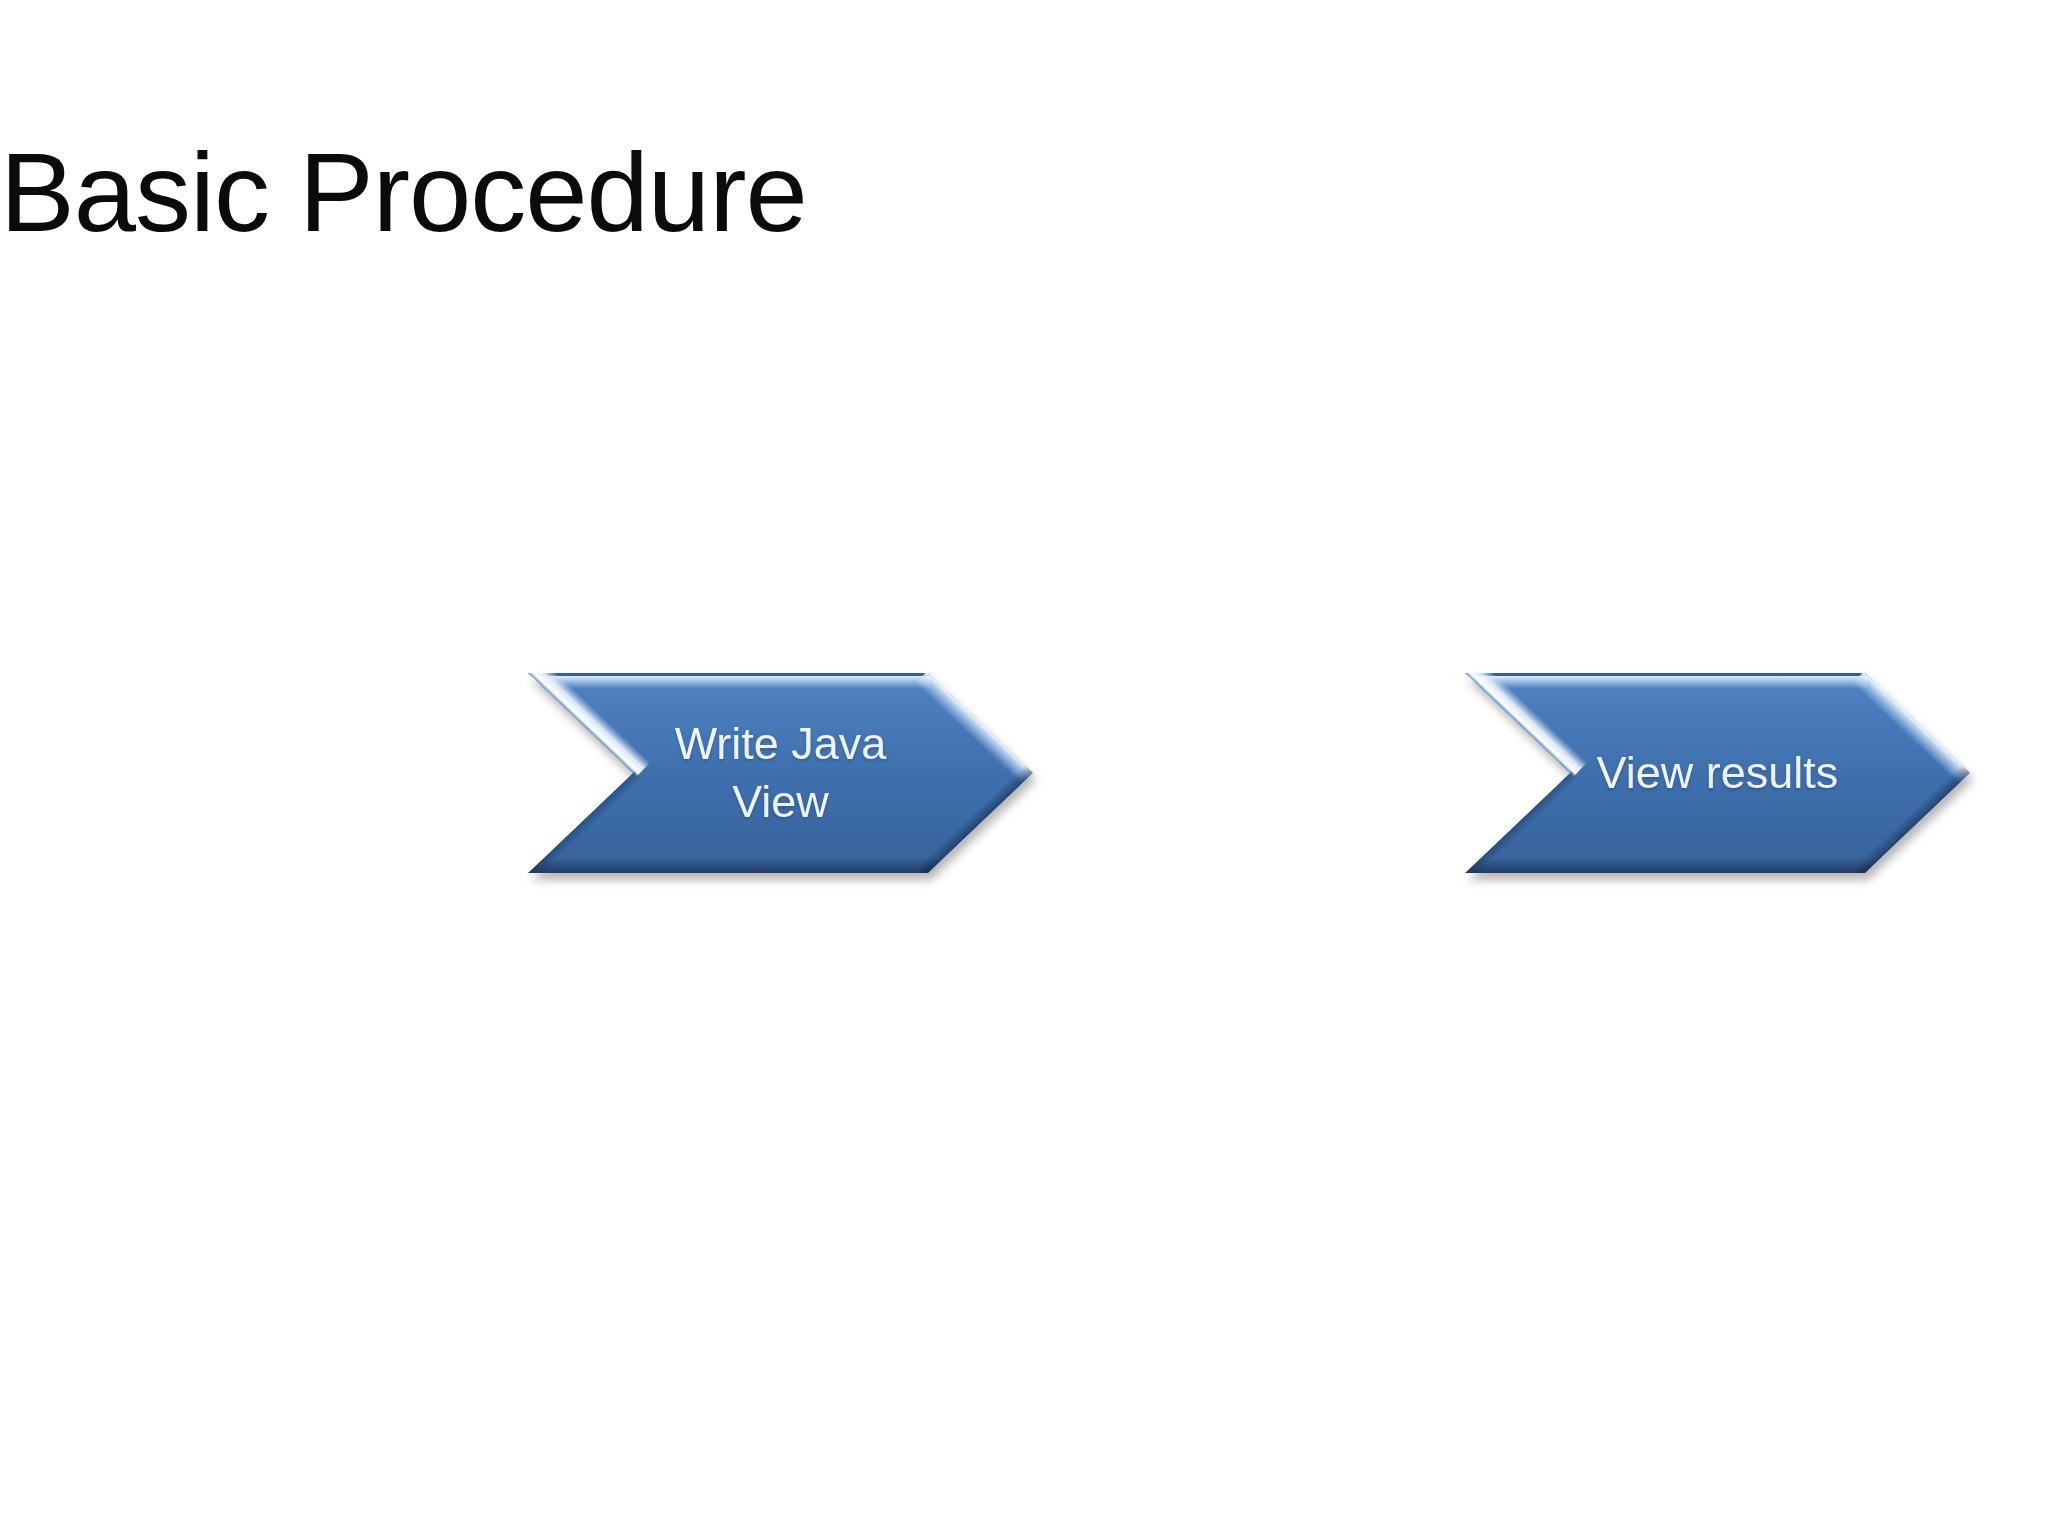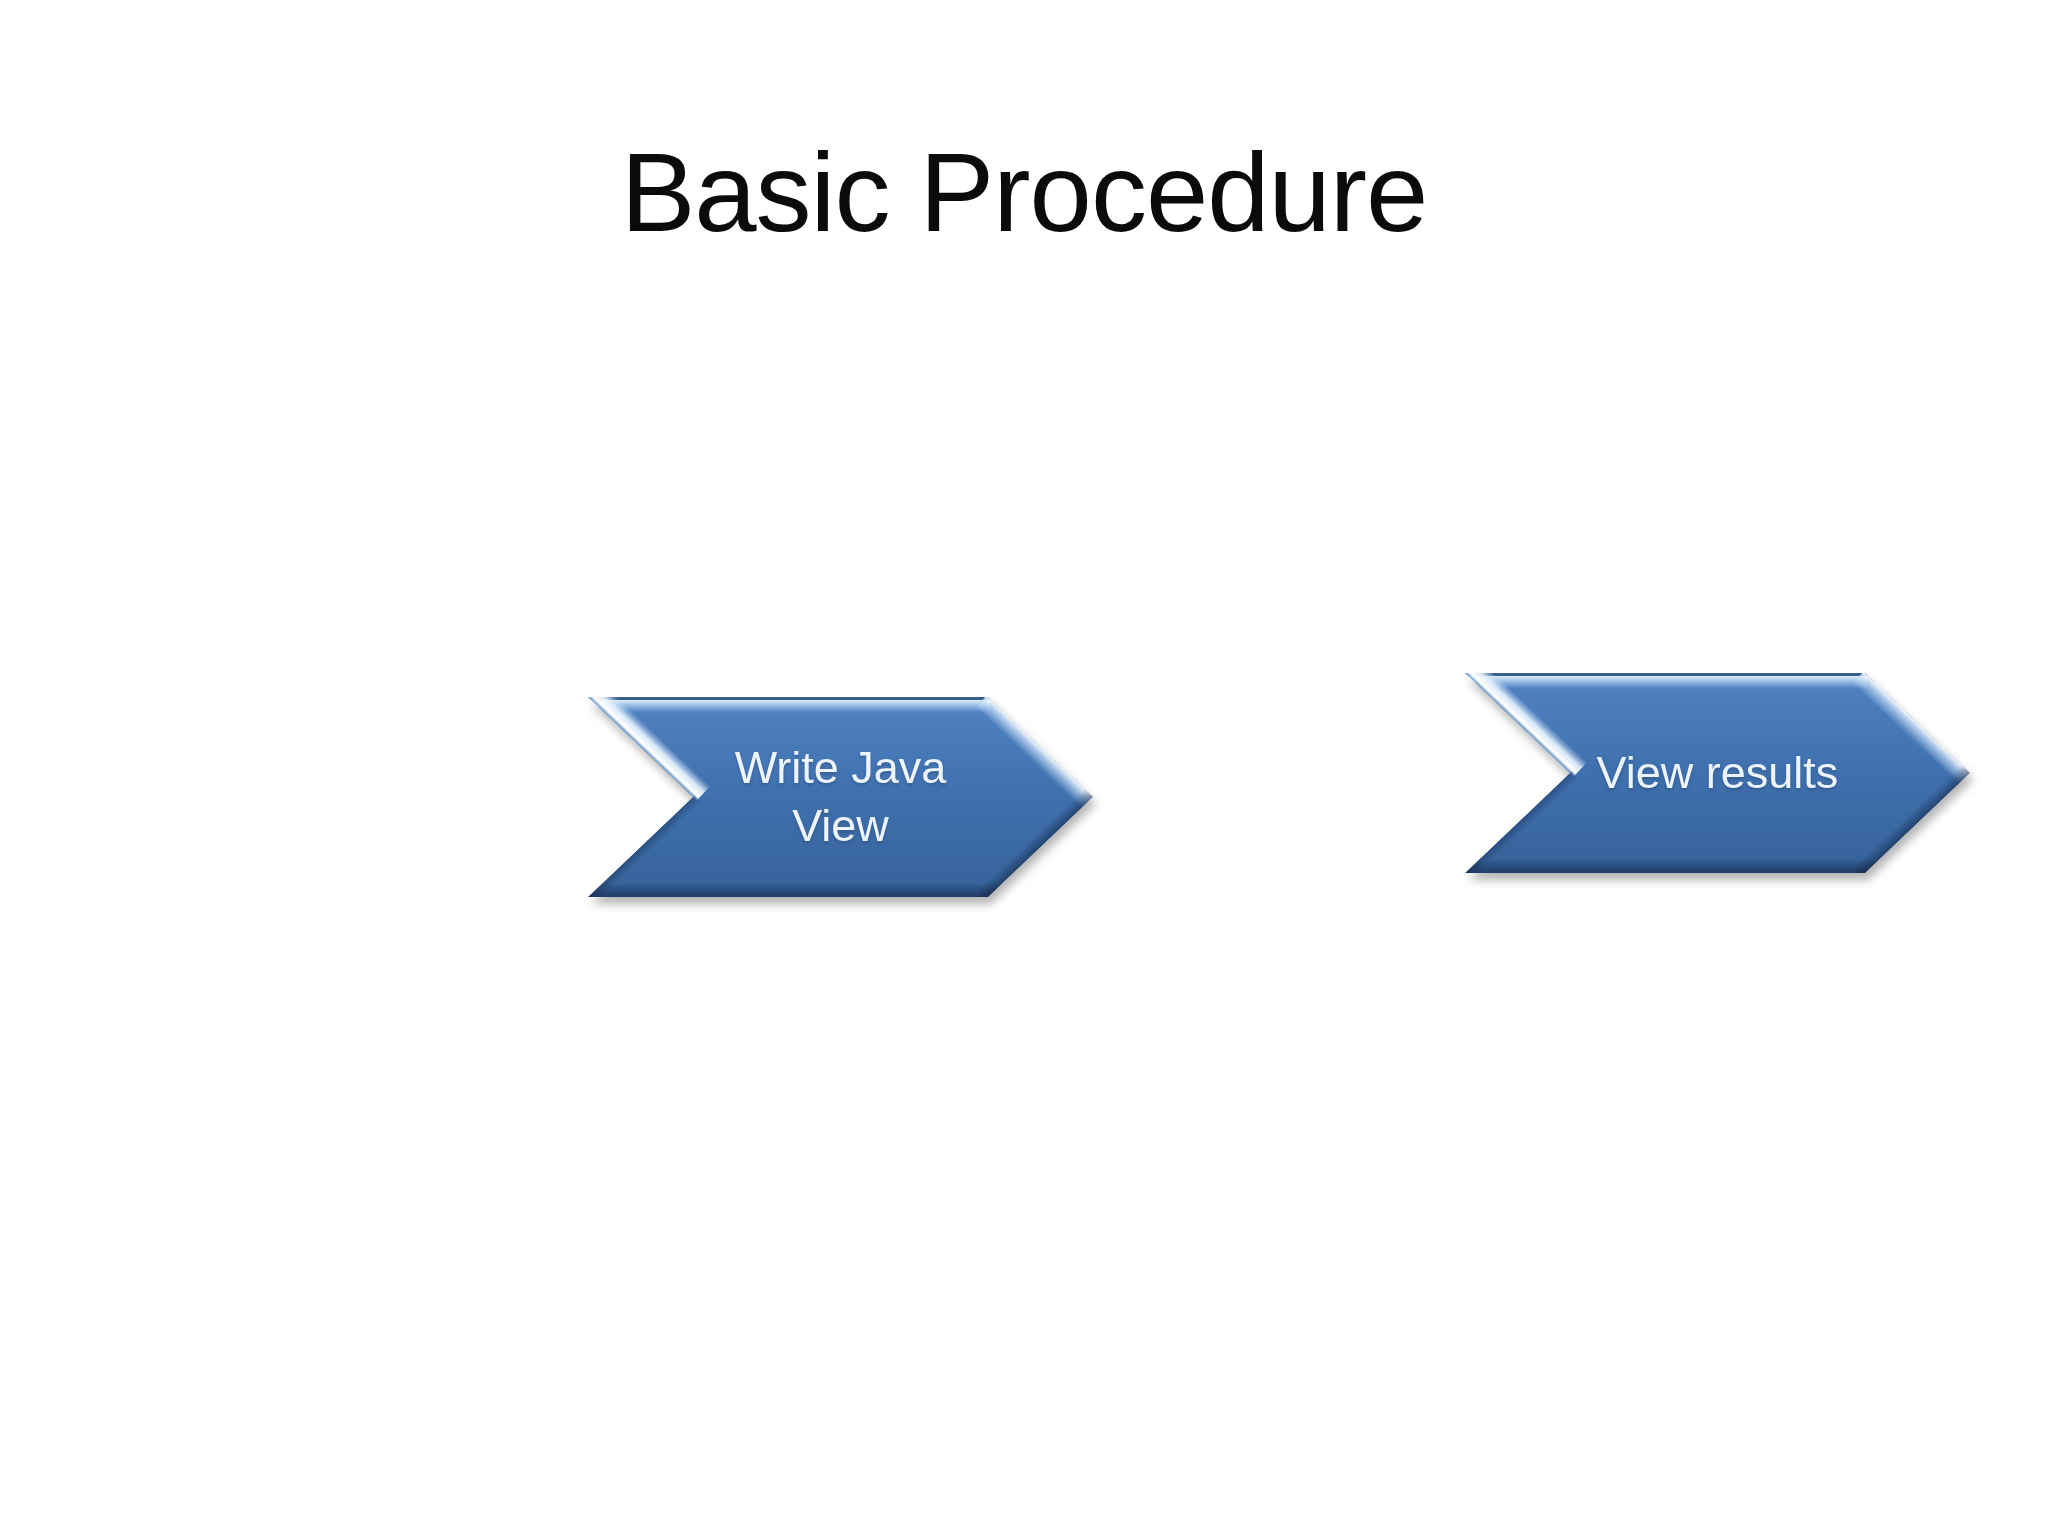--- a/index.html
+++ b/index.html
@@ -13,21 +13,20 @@
     height: 1536px;
     background: #ffffff;
     overflow: hidden;
     font-family: "Liberation Sans", sans-serif;
   }
   .slide-title {
     position: absolute;
     left: 0;
     top: 126px;
     width: 100%;
-    text-align: center;
     font-size: 112px;
     line-height: 1.2;
     font-weight: 400;
     color: #0b0b0b;
     letter-spacing: -1px;
   }
   .chevron-row {
     position: absolute;
     left: 0;
     top: 673px;
@@ -58,21 +57,21 @@
     flex-direction: column;
     align-items: center;
     justify-content: center;
     text-align: center;
     color: #eef4fb;
     font-size: 45px;
     line-height: 58px;
     text-shadow: 0 2px 3px rgba(25, 45, 80, 0.30);
   }
   .pos-1 { left: 100px; }
-  .pos-2 { left: 588px; margin-top: 24px; }
+  .pos-2 { left: 528px; }
   .pos-3 { left: 1010px; }
   .pos-4 { left: 1465px; }
   .defs-holder { position: absolute; width: 0; height: 0; overflow: hidden; }
 </style>
 </head>
 <body>
 
 <div class="slide">
 
   <svg class="defs-holder" aria-hidden="true">

